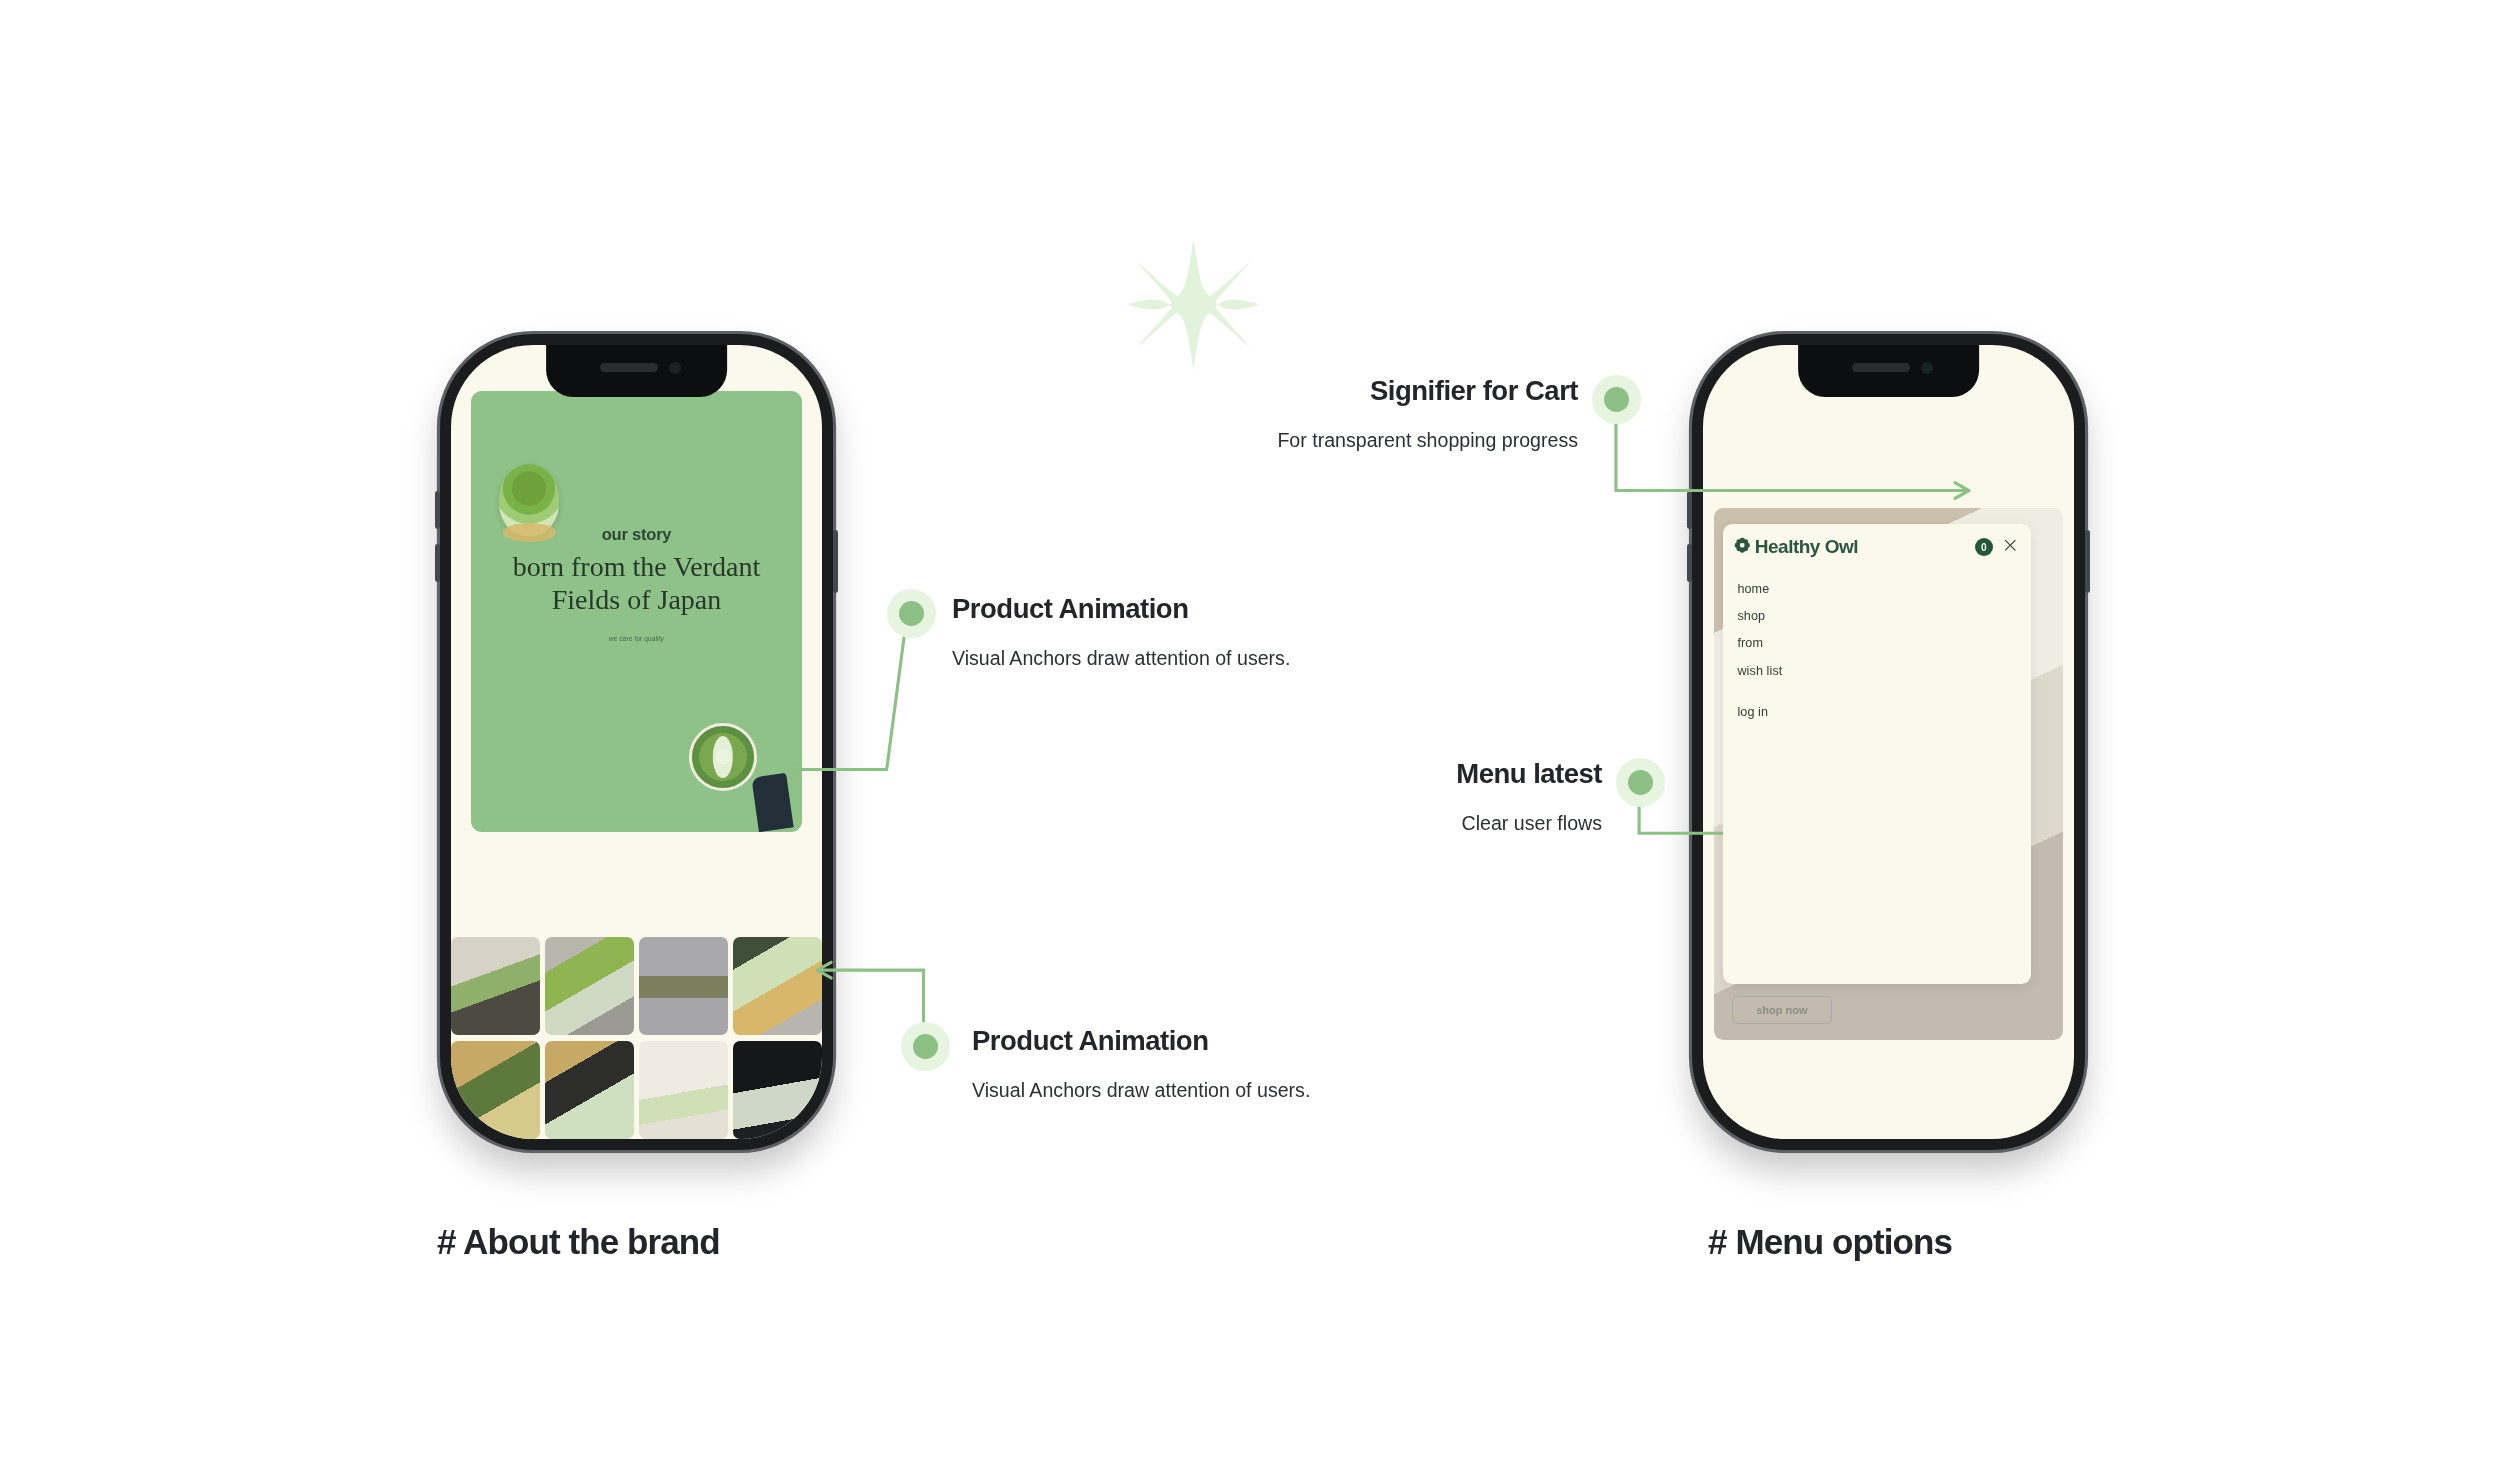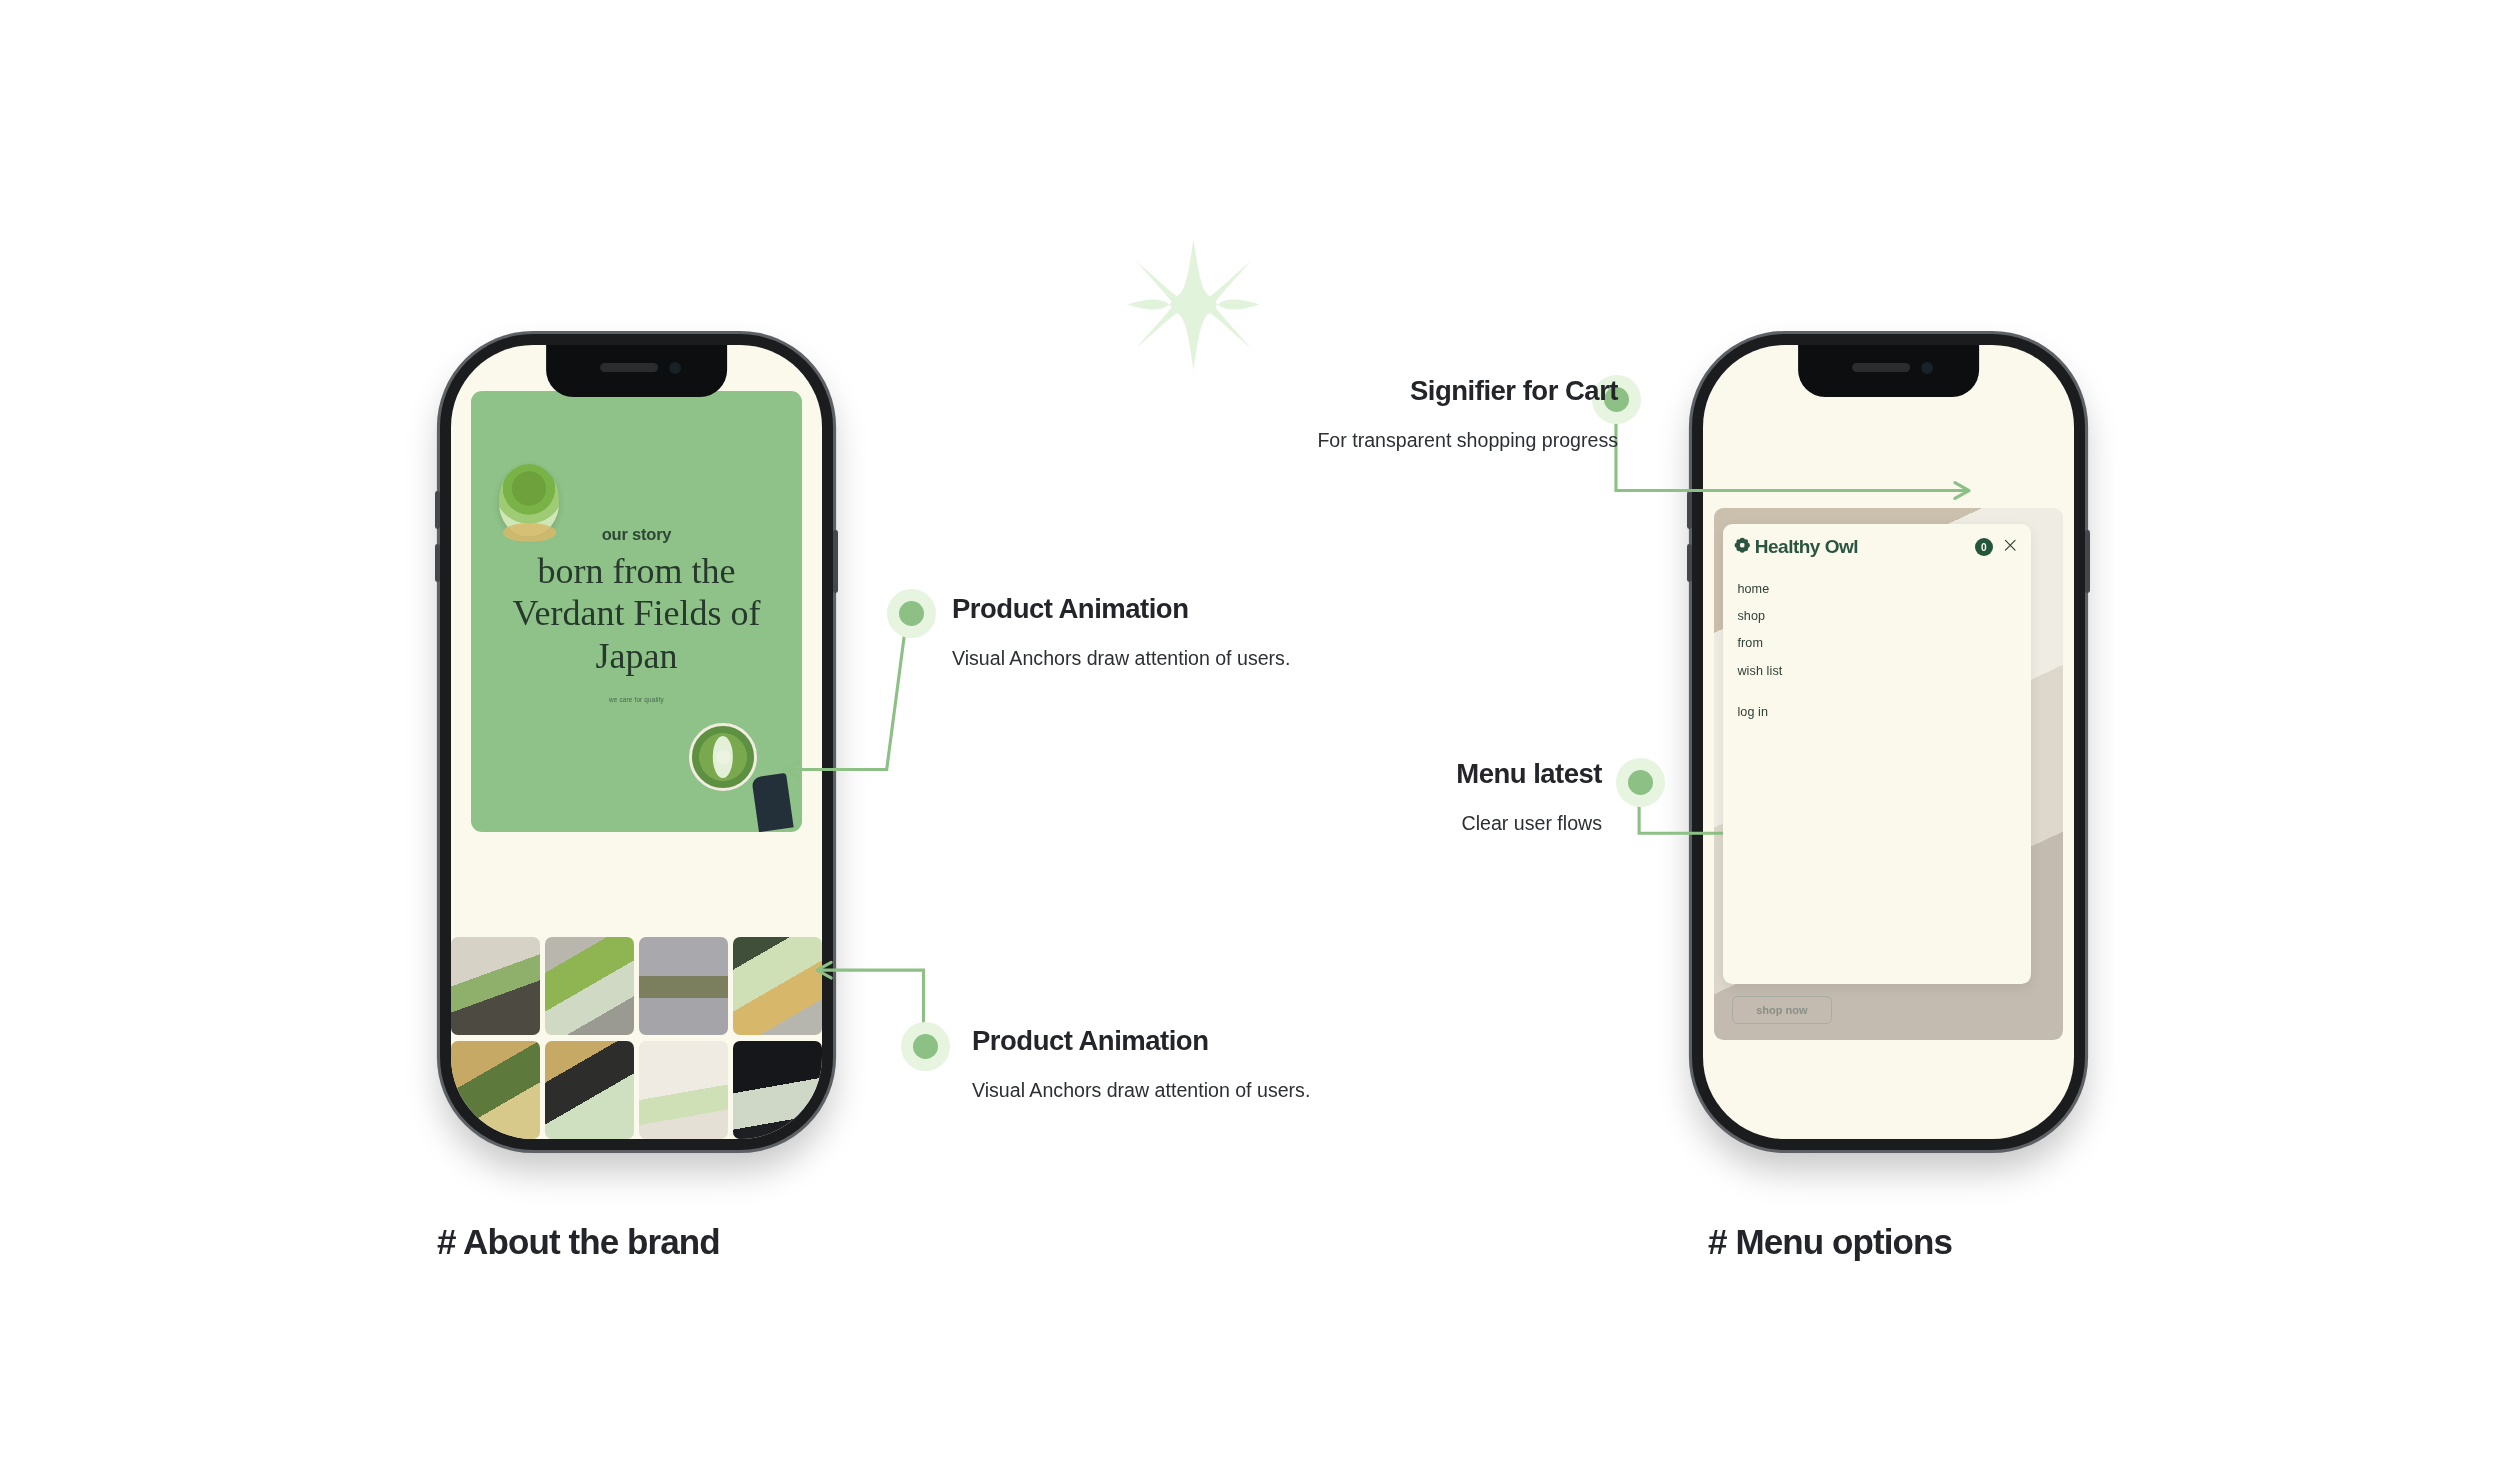--- a/index.html
+++ b/index.html
@@ -54,21 +54,21 @@
     position: absolute; left: 5.5%; top: 5.8%;
     width: 89%; height: 55.5%;
     background: #8ec288; border-radius: 11px; overflow: hidden;
   }
   .story-text { position: absolute; left: 0; right: 0; top: 30.5%; text-align: center; }
   .story-kicker {
     font-size: 16.5px; font-weight: 700; color: #2e4636; letter-spacing: -0.2px;
   }
   .story-head {
     font-family: "Liberation Serif", serif;
-    font-size: 36px; line-height: 1.18; color: #27382c;
+    font-size: 28px; line-height: 1.18; color: #27382c;
     margin-top: 5.5px; padding: 0 17px;
   }
   .story-sub {
     margin-top: 19px; font-size: 6.3px; color: #4a6550; letter-spacing: 0.2px;
   }
   .glass-top {
     position: absolute; left: 8.5%; top: 16.5%; width: 60px; height: 72px;
     border-radius: 50% 50% 46% 46%;
     background:
       radial-gradient(circle at 50% 34%, #6ea13c 0 30%, #79b247 31% 46%, #9ecb74 47% 62%, #cfe6b6 63% 100%);
@@ -331,21 +331,21 @@
   </div>
 
   <svg class="connector" style="left:1594px; top:393px; width:408px; height:126px;" viewBox="0 0 520 160" width="408" height="126">
     <path d="M28 26 L28 124 L478 124" fill="none" stroke="#8cc084" stroke-width="4"></path>
     <path d="M478 124 L460 114 M478 124 L460 134" fill="none" stroke="#8cc084" stroke-width="4" stroke-linecap="round"></path>
   </svg>
 
   <div class="dot-wrap" style="left:1592px; top:375px;">
     <div class="dot-core"></div>
   </div>
-  <div class="anno right-align" style="left:1218px; top:375px; width:400px;">
+  <div class="anno right-align" style="left:1178px; top:375px; width:400px;">
     <div class="anno-title">Signifier for Cart</div>
     <div class="anno-body">For transparent shopping progress</div>
   </div>
 
   <svg class="connector" style="left:1617px; top:769px; width:204px; height:94px;" viewBox="0 0 260 120" width="204" height="94">
     <path d="M28 26 L28 82 L228 82" fill="none" stroke="#8cc084" stroke-width="4"></path>
     <path d="M228 82 L210 72 M228 82 L210 92" fill="none" stroke="#8cc084" stroke-width="4" stroke-linecap="round"></path>
   </svg>
 
   <div class="dot-wrap" style="left:1616px; top:758px;">

